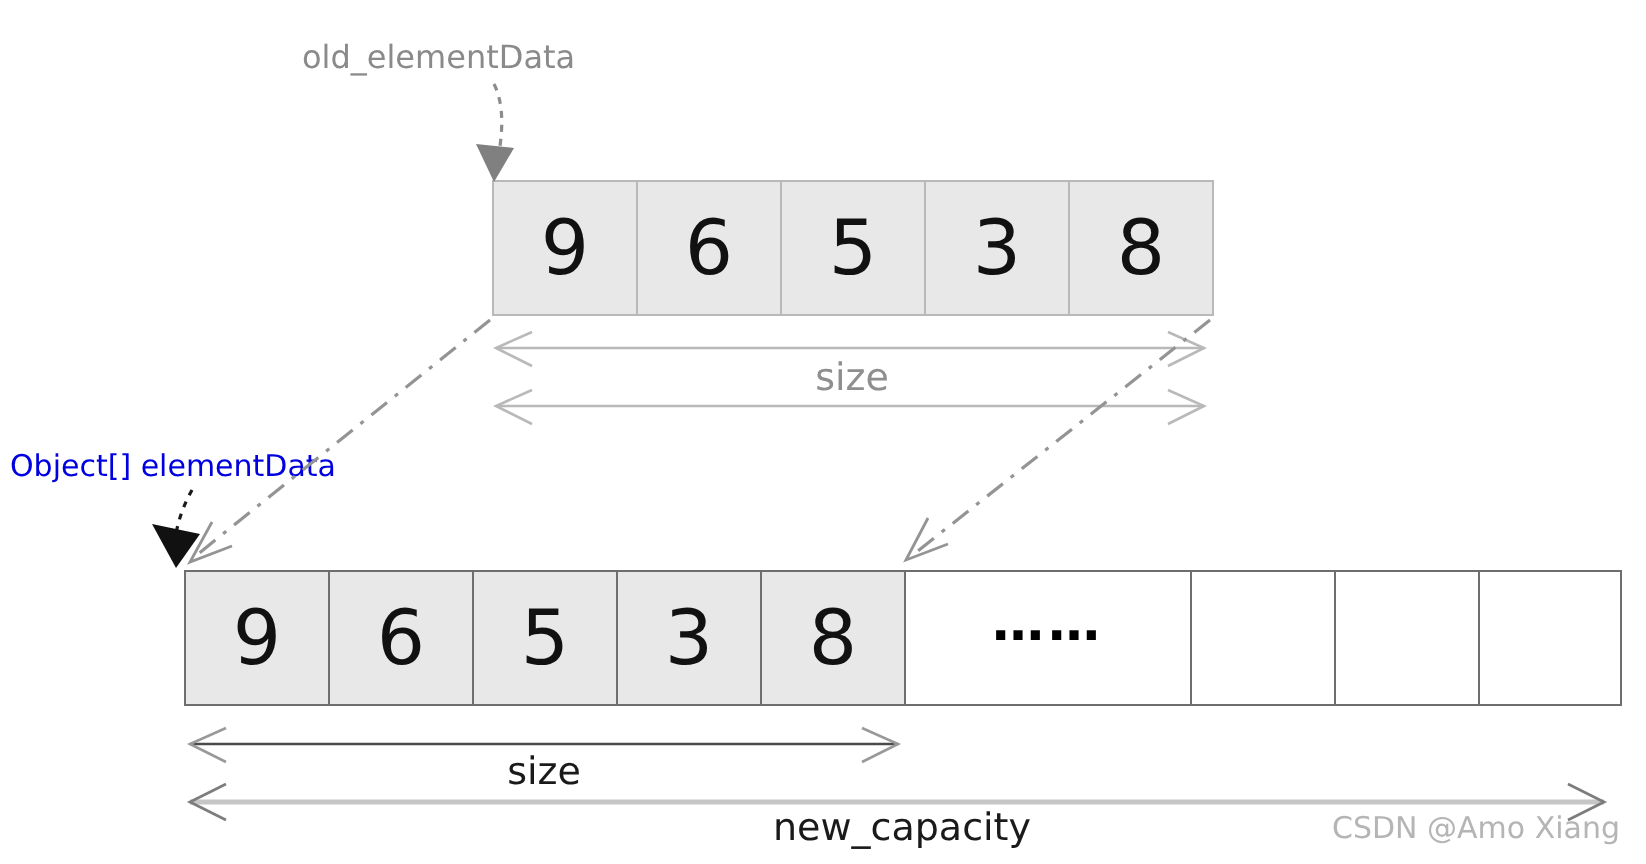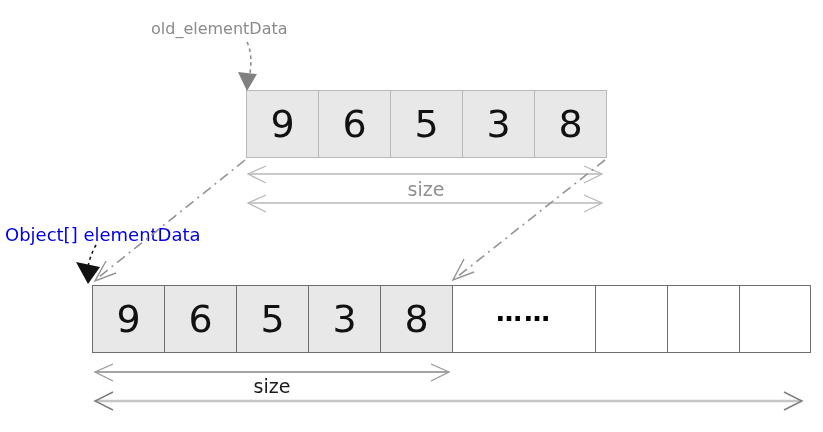--- a/index.html
+++ b/index.html
@@ -48,21 +48,21 @@
   #new-array .cell.empty:last-child { width: 72px; }
   .ellipsis-text {
     font-size: 26px;
     font-weight: bold;
     letter-spacing: 2px;
     color: #000000;
     transform: translateY(-7px);
   }
   .label { position: absolute; z-index: 3; white-space: nowrap; line-height: 1.15; }
   #old-pointer-label { left: 151px; top: 20px; font-size: 16px; color: #8a8a8a; }
-  #new-pointer-label { left: 5px; top: 225px; font-size: 18px; color: #0000e0; }
+  #new-pointer-label { left: 5px; top: 225px; font-size: 15px; color: #0000e0; }
   #size-top-label    { left: 246px; top: 179px; width: 360px; text-align: center; font-size: 19px; color: #8f8f8f; }
   #capacity-label    { left: 246px; top: 207px; width: 360px; text-align: center; font-size: 19px; color: #8f8f8f; }
   #size-bottom-label { left: 92px;  top: 376px; width: 360px; text-align: center; font-size: 19px; color: #1a1a1a; }
   #new-capacity-label{ left: 92px;  top: 404px; width: 718px; text-align: center; font-size: 19px; color: #1a1a1a; }
   #watermark         { left: 610px; top: 406px; width: 200px; text-align: right; font-size: 15px; color: #b5b5b5; }
 </style>
 </head>
 <body>
 
 <div id="stage">
@@ -116,21 +116,23 @@
 
   <div class="label" id="old-pointer-label">old_elementData</div>
 
   <div class="label" id="new-pointer-label">Object[] elementData</div>
 
   <div class="label" id="size-top-label">size</div>
 
 
   <div class="label" id="size-bottom-label">size</div>
 
+  <div class="label" id="new-capacity-label">new_capacity</div>
 
+  <div class="label" id="watermark">CSDN @Amo Xiang</div>
 
   <div class="array" id="old-array">
     <div class="cell">9</div>
     <div class="cell">6</div>
     <div class="cell">5</div>
     <div class="cell">3</div>
     <div class="cell">8</div>
   </div>
 
   <div class="array" id="new-array">

